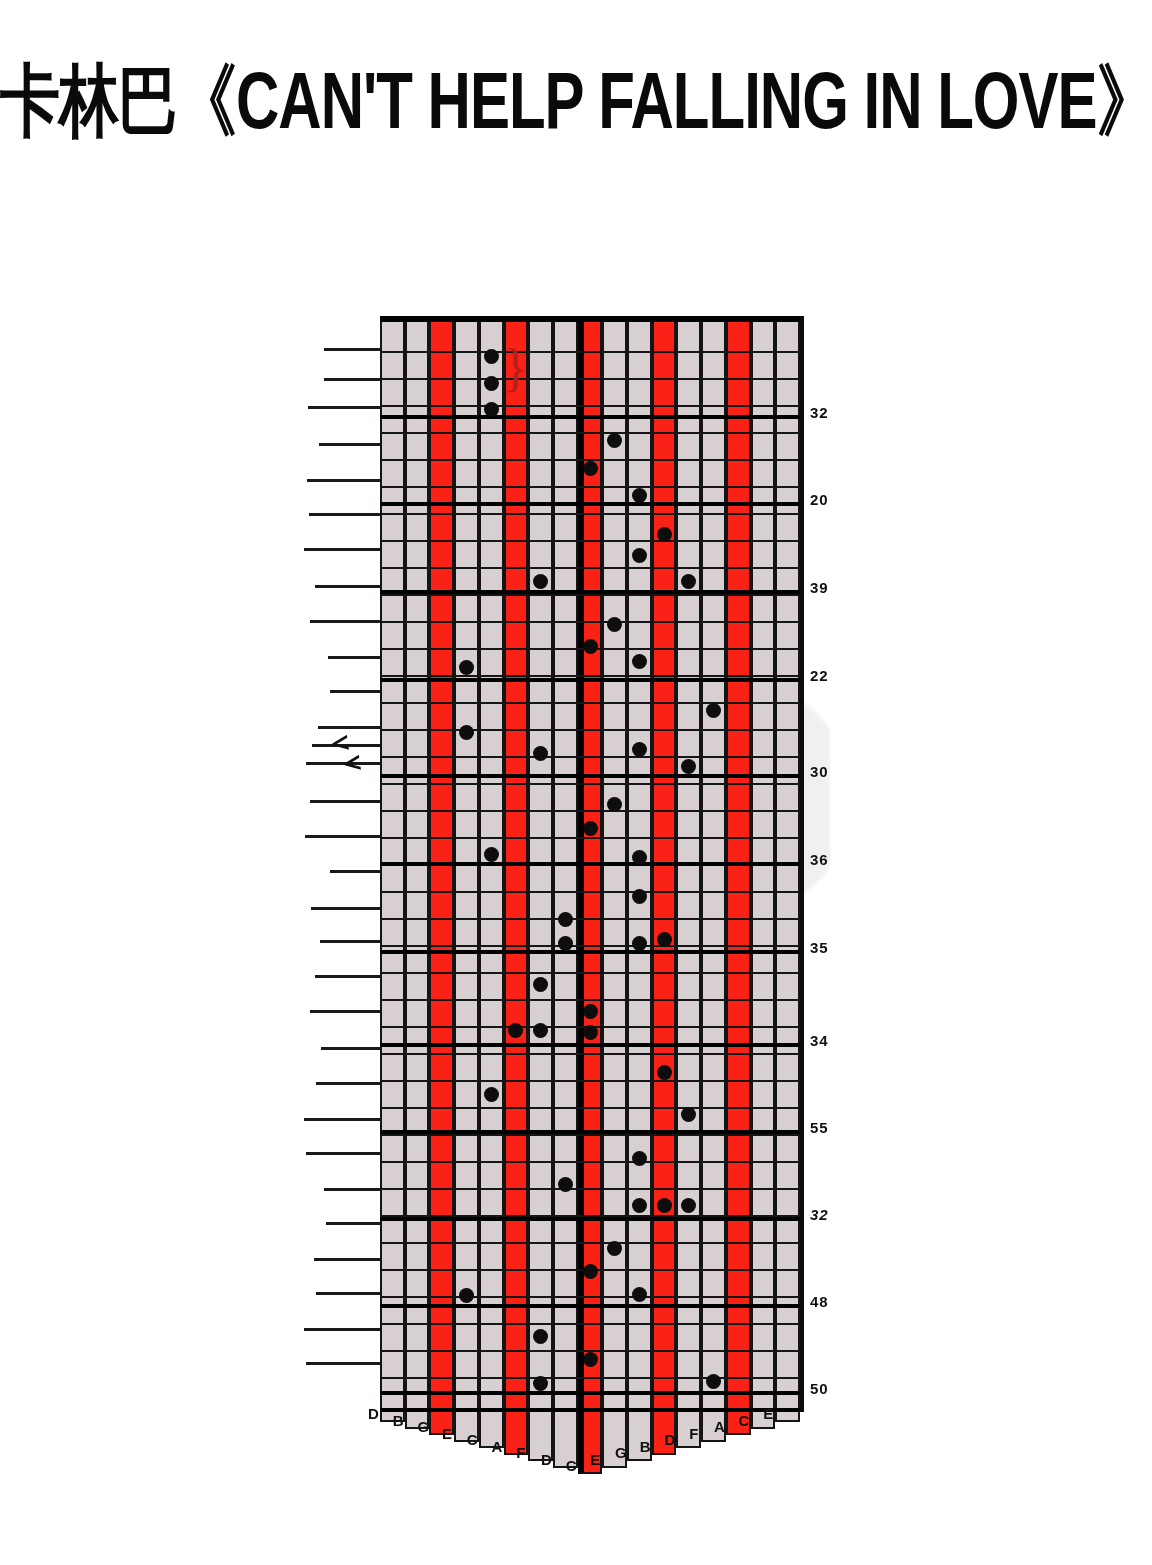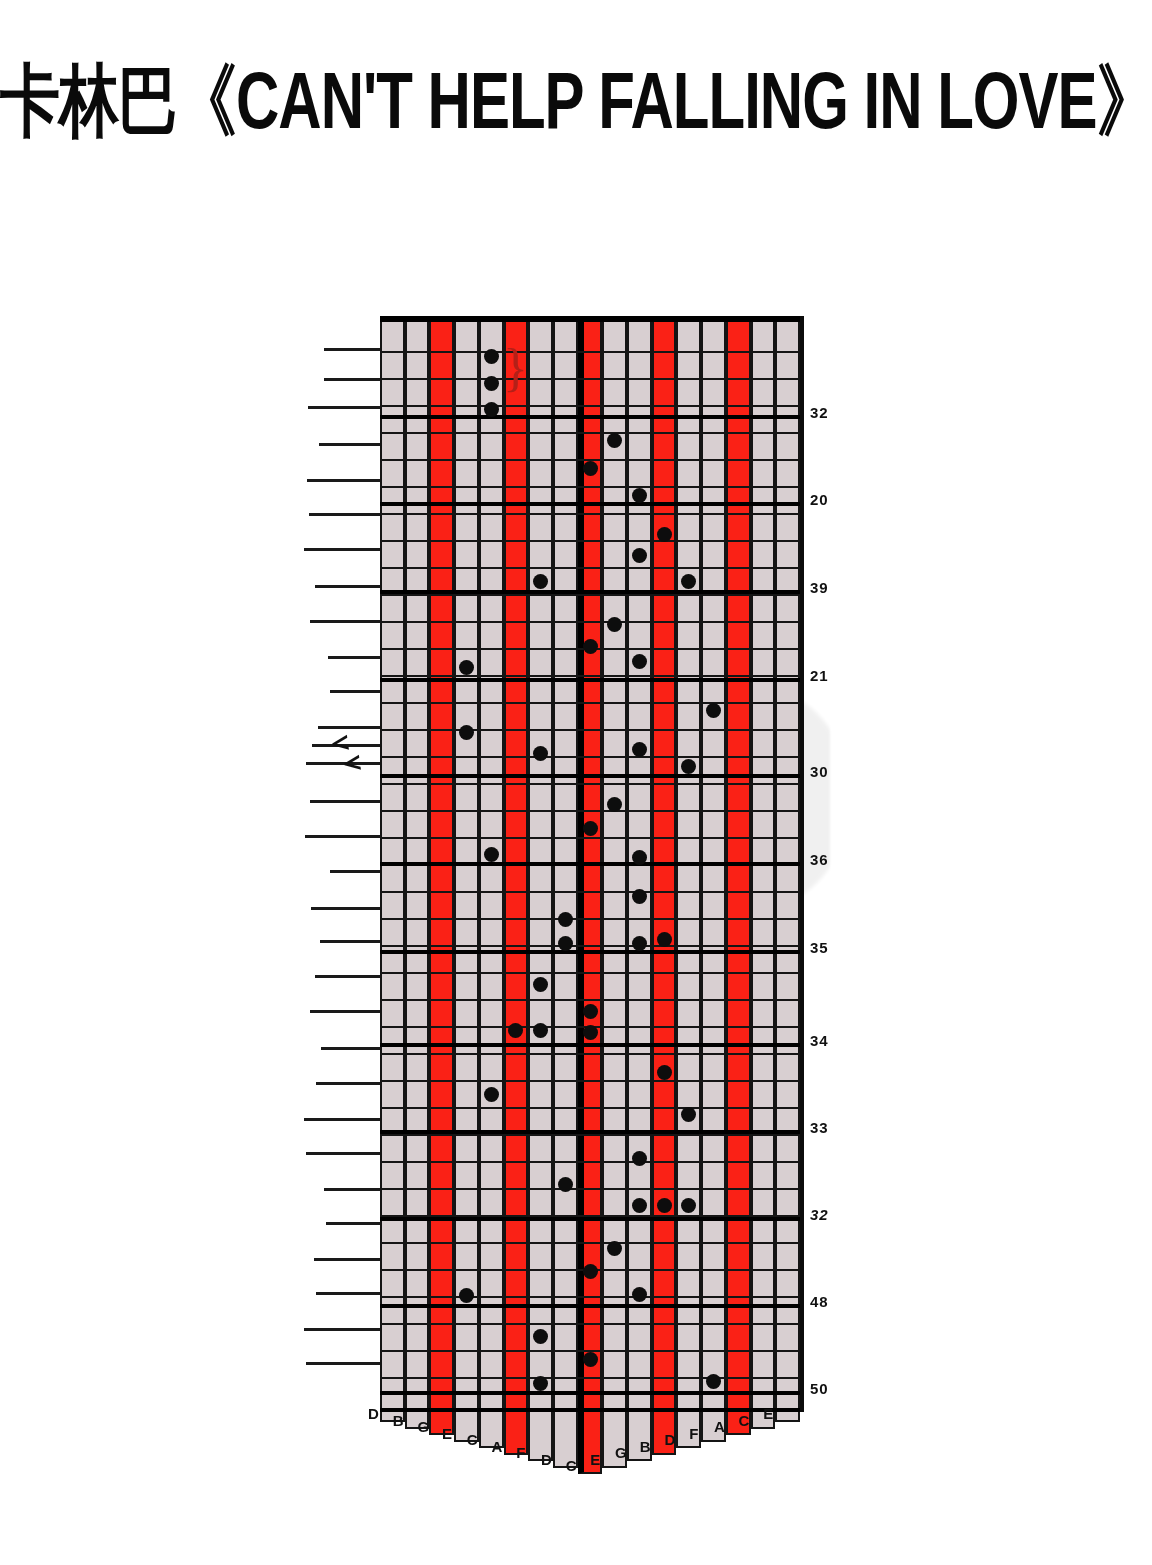--- a/index.html
+++ b/index.html
@@ -330,26 +330,26 @@
       <div class="ledger" style="left: 326px; top: 1222px; width: 54px;"></div>
       <div class="ledger" style="left: 314px; top: 1258px; width: 66px;"></div>
       <div class="ledger" style="left: 316px; top: 1292px; width: 64px;"></div>
       <div class="ledger" style="left: 304px; top: 1328px; width: 76px;"></div>
       <div class="ledger" style="left: 306px; top: 1362px; width: 74px;"></div>
     </div>
   <div id="measures-layer">
       <div class="measure-num" style="left: 810px; top: 404px;">32</div>
       <div class="measure-num" style="left: 810px; top: 491px;">20</div>
       <div class="measure-num" style="left: 810px; top: 579px;">39</div>
-      <div class="measure-num" style="left: 810px; top: 667px;">21</div>
+      <div class="measure-num" style="left: 810px; top: 667px;">22</div>
       <div class="measure-num" style="left: 810px; top: 763px;">30</div>
       <div class="measure-num" style="left: 810px; top: 851px;">36</div>
       <div class="measure-num" style="left: 810px; top: 939px;">35</div>
       <div class="measure-num" style="left: 810px; top: 1032px;">34</div>
-      <div class="measure-num" style="left: 810px; top: 1119px;">33</div>
+      <div class="measure-num" style="left: 810px; top: 1119px;">55</div>
       <div class="measure-num" style="left: 810px; top: 1206px; font-style: italic;">32</div>
       <div class="measure-num" style="left: 810px; top: 1293px;">48</div>
       <div class="measure-num" style="left: 810px; top: 1380px;">50</div>
     </div>
   <div id="tines-layer">
       <div class="tine" style="left: 380px; top: 1412px; height: 10px;"></div>
       <div class="tine-label" style="left: 368px; top: 1405px;">D</div>
       <div class="tine" style="left: 404.706px; top: 1412px; height: 17px;"></div>
       <div class="tine-label" style="left: 392.706px; top: 1412px;">B</div>
       <div class="tine red" style="left: 429.412px; top: 1412px; height: 23px;"></div>

